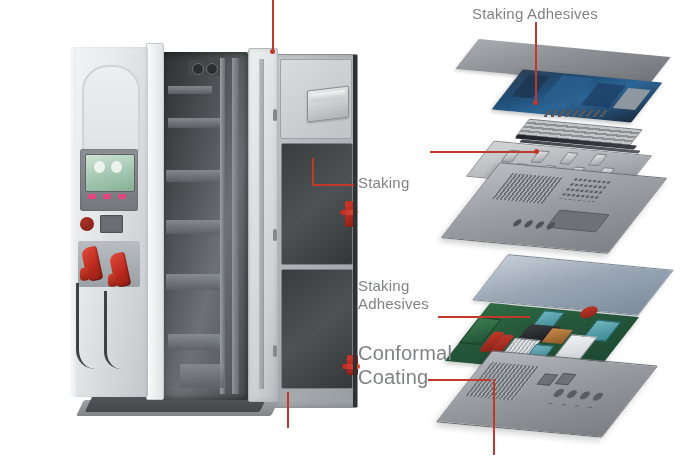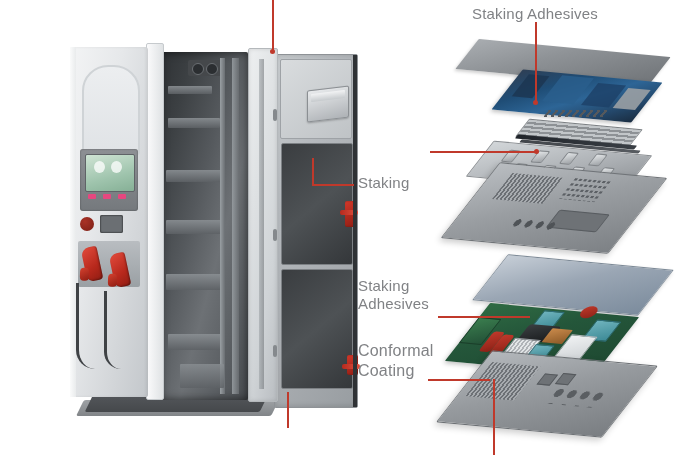--- a/index.html
+++ b/index.html
@@ -300,17 +300,17 @@
   <div class="lead-v" style="left:287px;top:392px;height:36px;"></div>
 
   <div class="label" style="left:472px;top:5px;font-size:15px;">Staking Adhesives</div>
 
 
   <div class="label" style="left:358px;top:174px;font-size:15px;">Staking</div>
 
   <div class="label" style="left:358px;top:277px;font-size:15px;">Staking
 Adhesives</div>
 
-  <div class="label" style="left:358px;top:341px;font-size:16px;">Conformal
+  <div class="label" style="left:358px;top:341px;font-size:20px;">Conformal
 Coating</div>
 
 
 </div>
 
 </body></html>

